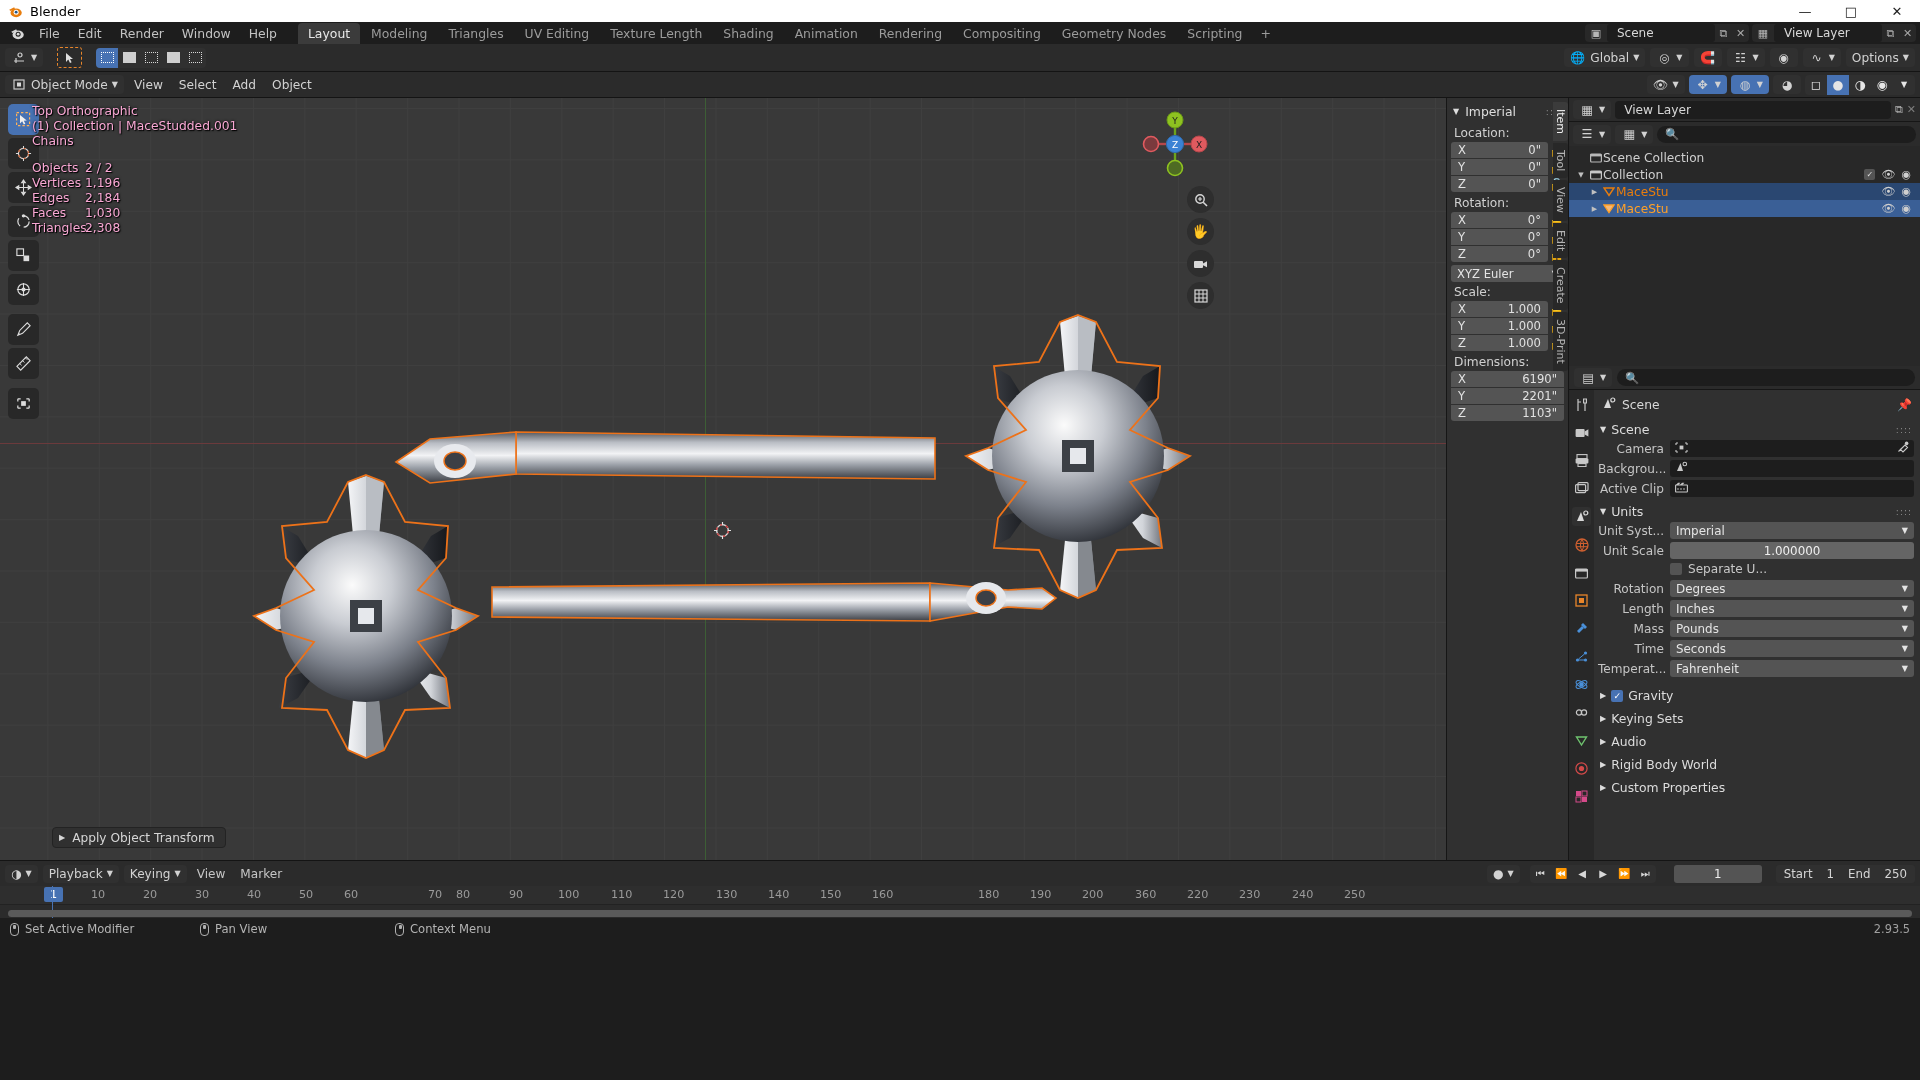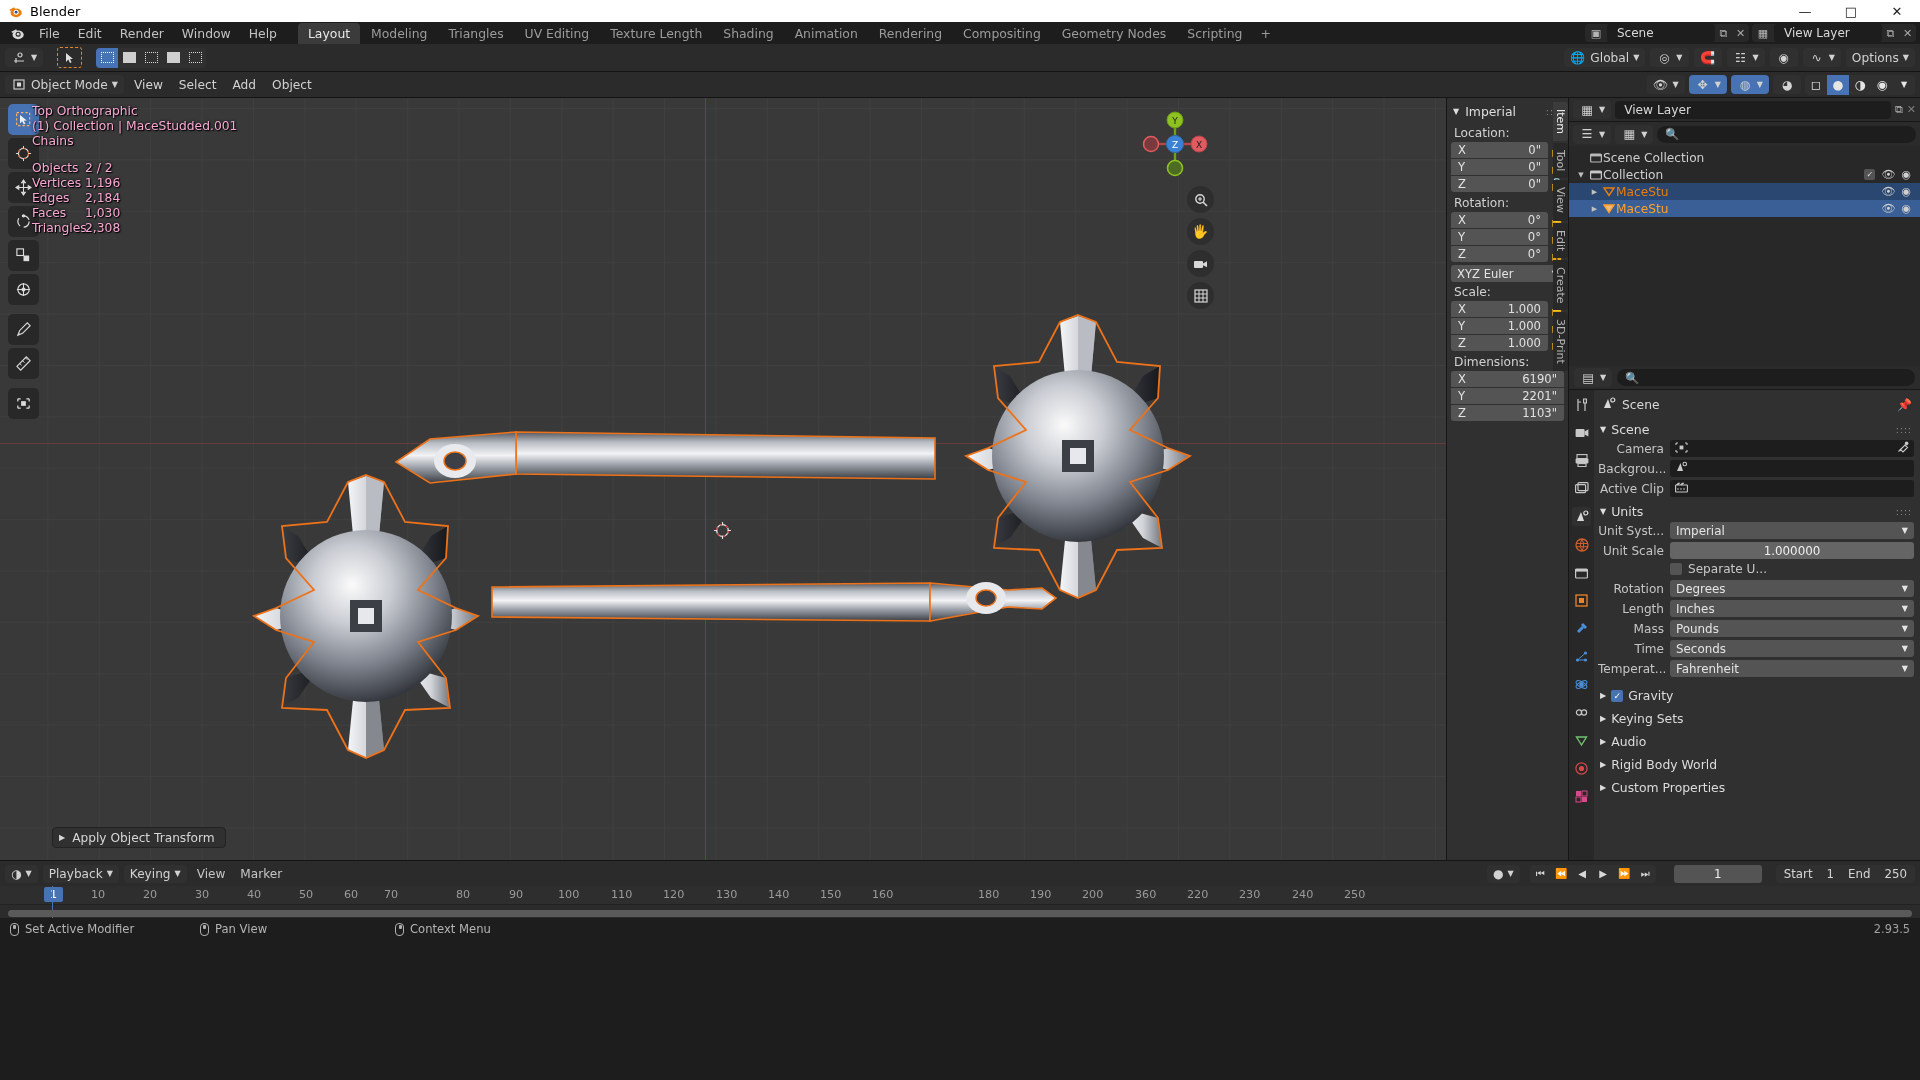--- a/index.html
+++ b/index.html
@@ -1086,21 +1086,21 @@
   </div>
 
   <div class="tl-ruler">
     <div class="phead" style="left:44px;">1</div>
     <div class="tick" style="left:91px;">10</div>
     <div class="tick" style="left:143px;">20</div>
     <div class="tick" style="left:195px;">30</div>
     <div class="tick" style="left:247px;">40</div>
     <div class="tick" style="left:299px;">50</div>
     <div class="tick" style="left:344px;">60</div>
-    <div class="tick" style="left:384px;">70</div>
+    <div class="tick" style="left:428px;">70</div>
     <div class="tick" style="left:456px;">80</div>
     <div class="tick" style="left:509px;">90</div>
     <div class="tick" style="left:558px;">100</div>
     <div class="tick" style="left:611px;">110</div>
     <div class="tick" style="left:663px;">120</div>
     <div class="tick" style="left:716px;">130</div>
     <div class="tick" style="left:768px;">140</div>
     <div class="tick" style="left:820px;">150</div>
     <div class="tick" style="left:872px;">160</div>
     <div class="tick" style="left:925px;margin-top:20px;">170</div>

